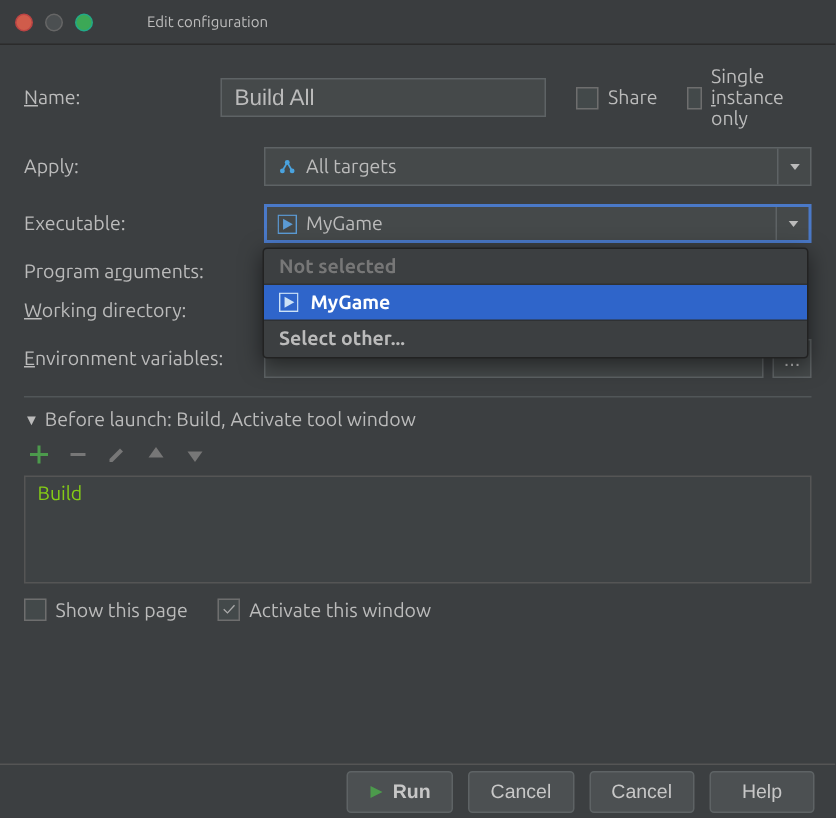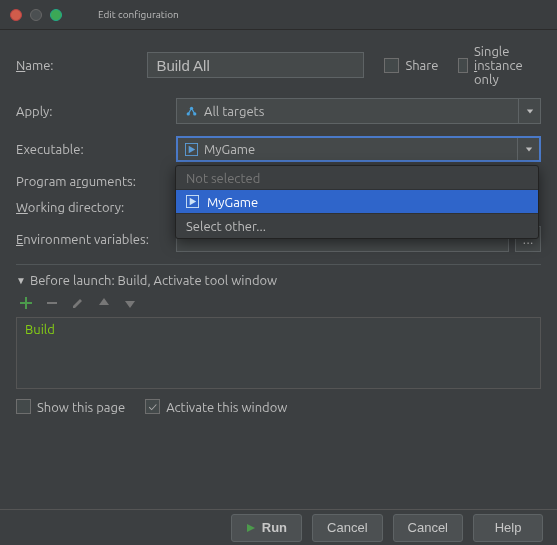--- a/index.html
+++ b/index.html
@@ -96,20 +96,21 @@
   box-shadow: 0 4px 14px rgba(0,0,0,0.5);
   z-index: 100;
 }
 .menu-item {
   height: 24px;
   display: flex;
   align-items: center;
   padding: 0 10px;
   color: #bbbbbb;
   border-bottom: 1px solid #2f3133;
+  font-weight: bold;
 }
 .menu-item:last-child { border-bottom: none; }
 .menu-item.disabled { color: #777; }
 .menu-item.sel { background: #2f65ca; color: #fff; }
 .menu-item .dd-icon { margin-right: 8px; }
 
 .small-btn {
   width: 26px; height: 26px;
   border: 1px solid #5e6365;
   background: #45494a;

